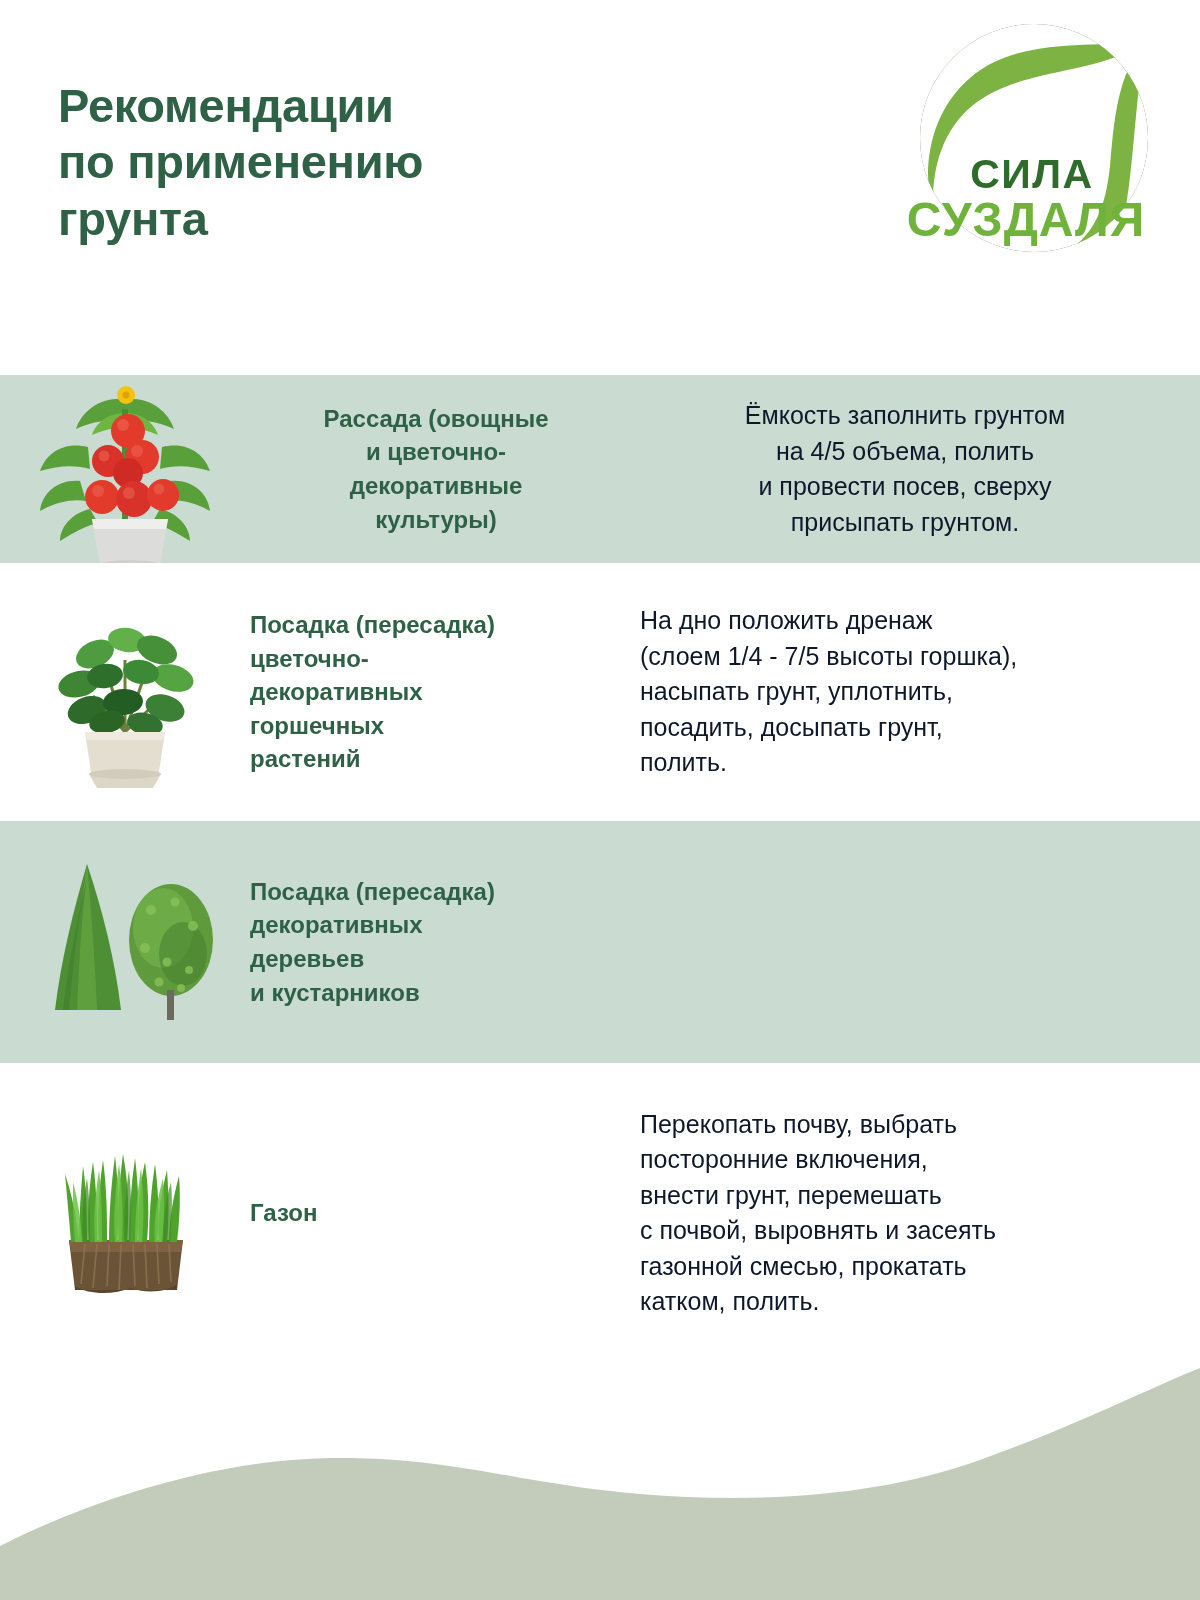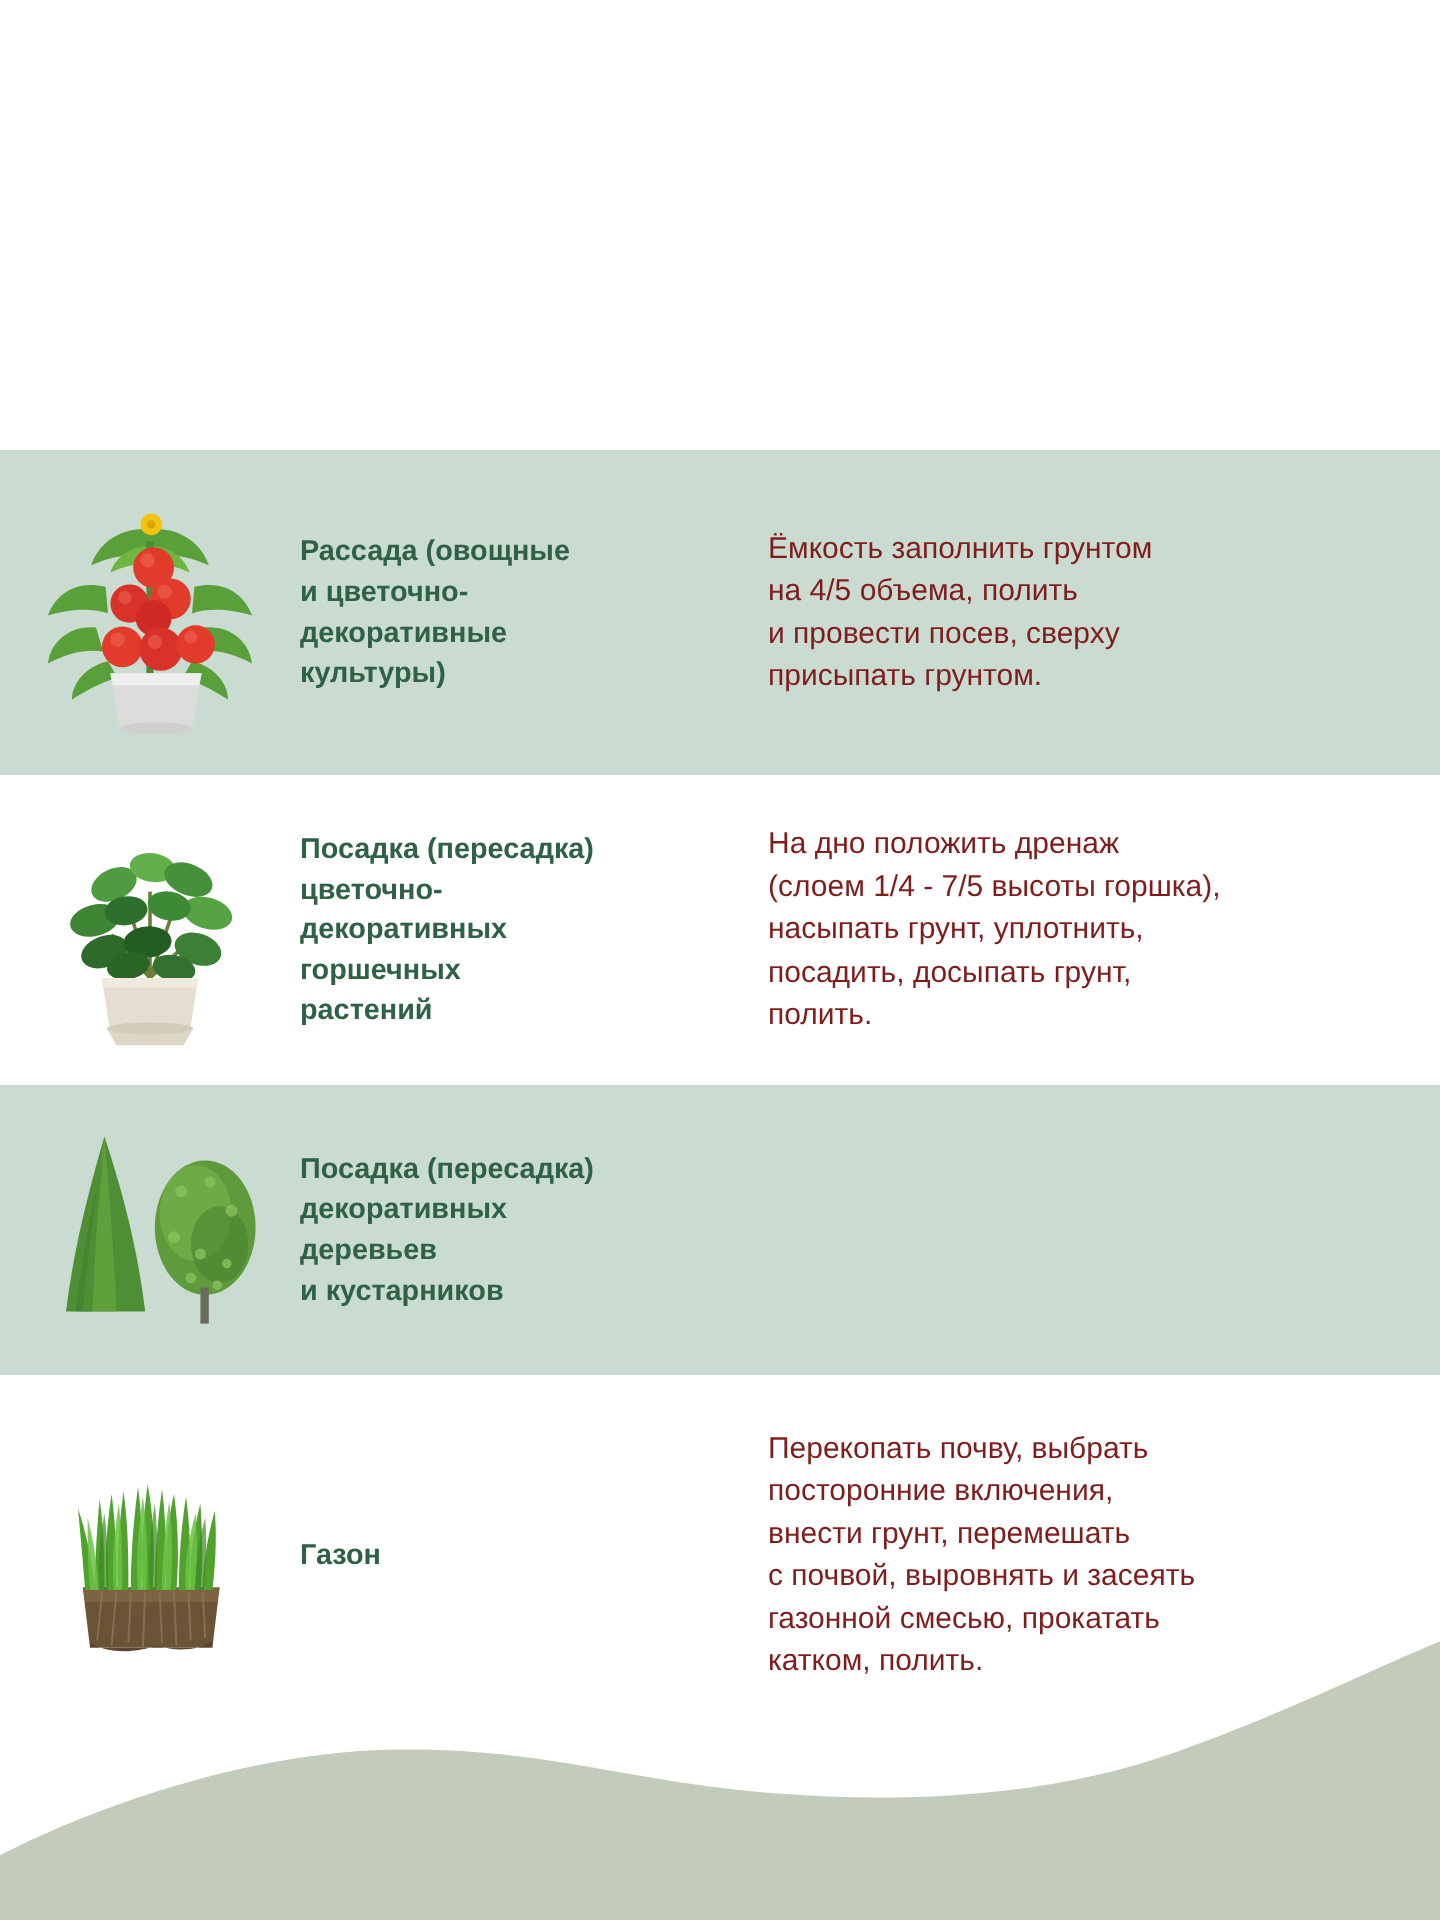--- a/index.html
+++ b/index.html
@@ -57,21 +57,21 @@
 
   .row {
     position: relative;
     width: 1200px;
     display: flex;
     align-items: center;
   }
   .row.shaded { background: #cadcd2; }
   .row.plain  { background: #ffffff; }
 
-  .row-1 { height: 271px; }
+  .row-1 { height: 188px; text-align: center; }
   .row-2 { height: 258px; }
   .row-3 { height: 242px; }
   .row-4 { height: 300px; }
 
   .cell-image {
     width: 250px;
     min-width: 250px;
     height: 100%;
     position: relative;
     display: flex;
@@ -90,40 +90,83 @@
     color: #2e6145;
     white-space: pre-line;
   }
 
   .cell-desc {
     flex: 1;
     padding-right: 30px;
     font-size: 25px;
     line-height: 1.42;
     font-weight: 400;
-    color: #7f1d1d;
+    color: #0f172a;
     white-space: pre-line;
   }
 
   
   .wave {
     position: absolute;
     left: 0;
     bottom: 0;
     width: 1200px;
     height: 240px;
     pointer-events: none;
   }
   .wave svg { display: block; width: 100%; height: 100%; }
 </style>
 </head>
 <body>
 
 <div class="page">
 
+  <div class="header">
+
+    <h1 class="page-title">Рекомендации
+по применению
+грунта</h1>
+
+    <div class="logo">
+      <svg viewBox="0 0 268 262" xmlns="http://www.w3.org/2000/svg" aria-hidden="true">
+        <defs>
+          <clipPath id="circClip">
+            <circle cx="134" cy="118" r="114"></circle>
+          </clipPath>
+        </defs>
+
+        <circle cx="134" cy="118" r="114" fill="#3d7a32"></circle>
+
+        <g clip-path="url(#circClip)">
+          <path fill="#ffffff" d="M 8 118
+                   C 8 44, 62 -6, 140 -6
+                   C 196 -6, 236 16, 258 46
+                   L 258 300
+                   L 8 300 Z" transform="translate(0,0)"></path>
+
+          <path fill="#7cb342" d="M 243 22
+                   C 200 56, 120 46, 72 86
+                   C 38 114, 30 160, 34 196
+                   C 20 150, 30 92, 70 58
+                   C 118 16, 196 28, 243 22 Z"></path>
+          <path fill="#7cb342" d="M 246 20
+                   C 236 70, 234 140, 226 186
+                   C 218 230, 190 256, 146 262
+                   C 112 266, 84 254, 66 238
+                   C 96 250, 136 250, 166 232
+                   C 196 214, 206 184, 210 146
+                   C 214 104, 216 56, 246 20 Z"></path>
+        </g>
+
+        <rect x="26" y="120" width="216" height="92" fill="#ffffff" opacity="0"></rect>
+        <text x="132" y="168" text-anchor="middle" font-family="'Liberation Sans', sans-serif" font-size="41" font-weight="700" letter-spacing="1.5" fill="#2f6b2a">СИЛА</text>
+        <text x="126" y="216" text-anchor="middle" font-family="'Liberation Sans', sans-serif" font-size="48" font-weight="700" letter-spacing="1" fill="#6fb33a">СУЗДАЛЯ</text>
+      </svg>
+    </div>
+  </div>
 
   <div class="rows">
 
     <div class="row row-1 shaded">
       <div class="cell-image">
         <svg width="190" height="200" viewBox="0 0 190 200" aria-hidden="true">
 
           <g fill="#5aa03a">
             <path d="M95 30 C70 28 52 42 46 60 C64 52 80 50 95 52 Z"></path>
             <path d="M95 30 C120 28 138 42 144 60 C126 52 110 50 95 52 Z"></path>

